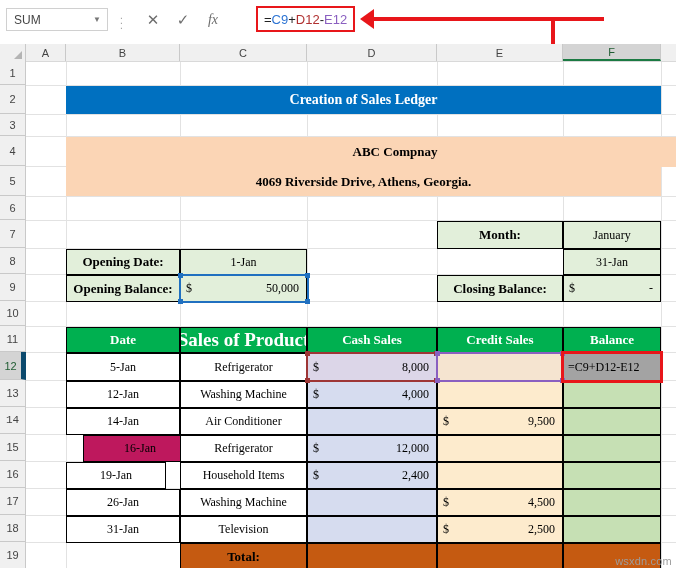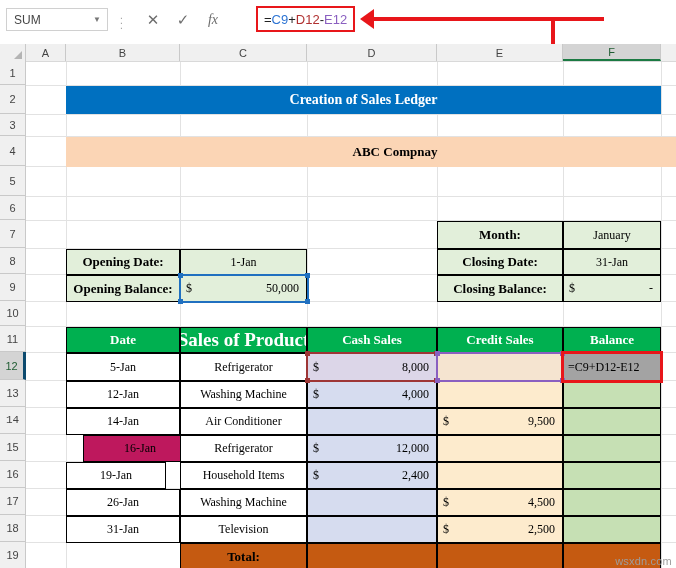--- a/index.html
+++ b/index.html
@@ -184,21 +184,21 @@
     font-size: 11px;
     color: #444444;
     display: flex;
     align-items: center;
     justify-content: center;
     font-family: "Liberation Sans", sans-serif;
   }
   .rowhdr.active {
     background: #d4d4d4;
     color: #1f5c32;
-    border-right: 3px solid #0c4a6e;
+    border-right: 5px solid #0c4a6e;
   }
 
   
   #sheet {
     position: absolute;
     left: 26px; top: 17px;
     width: 650px; height: 507px;
     background: #ffffff;
     border-top: 1px solid #d9d9d9;
     box-sizing: border-box;
@@ -370,25 +370,25 @@
     <div class="gridline-v" style="left:40px;"></div>
     <div class="gridline-v" style="left:154px;"></div>
     <div class="gridline-v" style="left:281px;"></div>
     <div class="gridline-v" style="left:411px;"></div>
     <div class="gridline-v" style="left:537px;"></div>
     <div class="gridline-v" style="left:635px;"></div>
 
     <div class="cell c-center bold" style="left:40px;top:24px;width:595px;height:28px;background:#0070C0;color:#ffffff;font-size:14px;">Creation of Sales Ledger</div>
 
     <div class="cell c-center bold" style="left:40px;top:75px;width:658px;height:30px;background:#FBD5B5;font-size:13px;">ABC Compnay</div>
+    <div class="cell c-center bold" style="left:40px;top:105px;width:595px;height:29px;background:#FBD5B5;font-size:13px;">4069 Riverside Drive, Athens, Georgia.</div>
 
     <div class="cell c-center bold bdr" style="left:411px;top:159px;width:126px;height:28px;background:#E2EFDA;font-size:13px;">Month:</div>
     <div class="cell c-center bdr" style="left:537px;top:159px;width:98px;height:28px;background:#E2EFDA;font-size:12px;">January</div>
 
-    <div class="cell c-center bold bdr" style="left:411px;top:187px;width:126px;height:26px;background:#E2EFDA;font-size:13px;">Closing Date:</div>
     <div class="cell c-center bdr" style="left:537px;top:187px;width:98px;height:26px;background:#E2EFDA;font-size:12px;">31-Jan</div>
 
     <div class="cell c-center bold bdr" style="left:411px;top:213px;width:126px;height:27px;background:#E2EFDA;font-size:13px;">Closing Balance:</div>
     <div class="cell money bdr" style="left:537px;top:213px;width:98px;height:27px;background:#E2EFDA;font-size:12px;">
       <span class="cur">$</span>
       <span class="amt">-</span>
     </div>
 
     <div class="cell c-center bold bdr" style="left:40px;top:187px;width:114px;height:26px;background:#E2EFDA;font-size:13px;">Opening Date:</div>
     <div class="cell c-center bdr" style="left:154px;top:187px;width:127px;height:26px;background:#E2EFDA;font-size:12px;">1-Jan</div>

